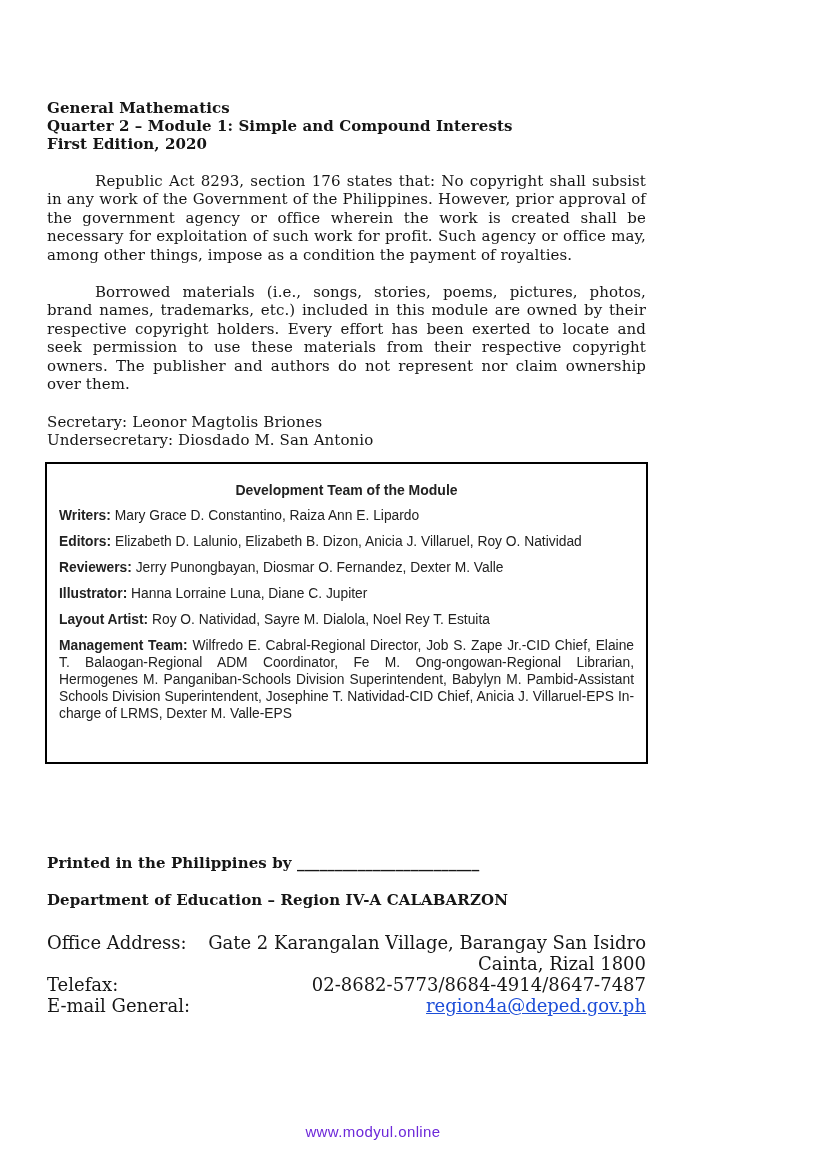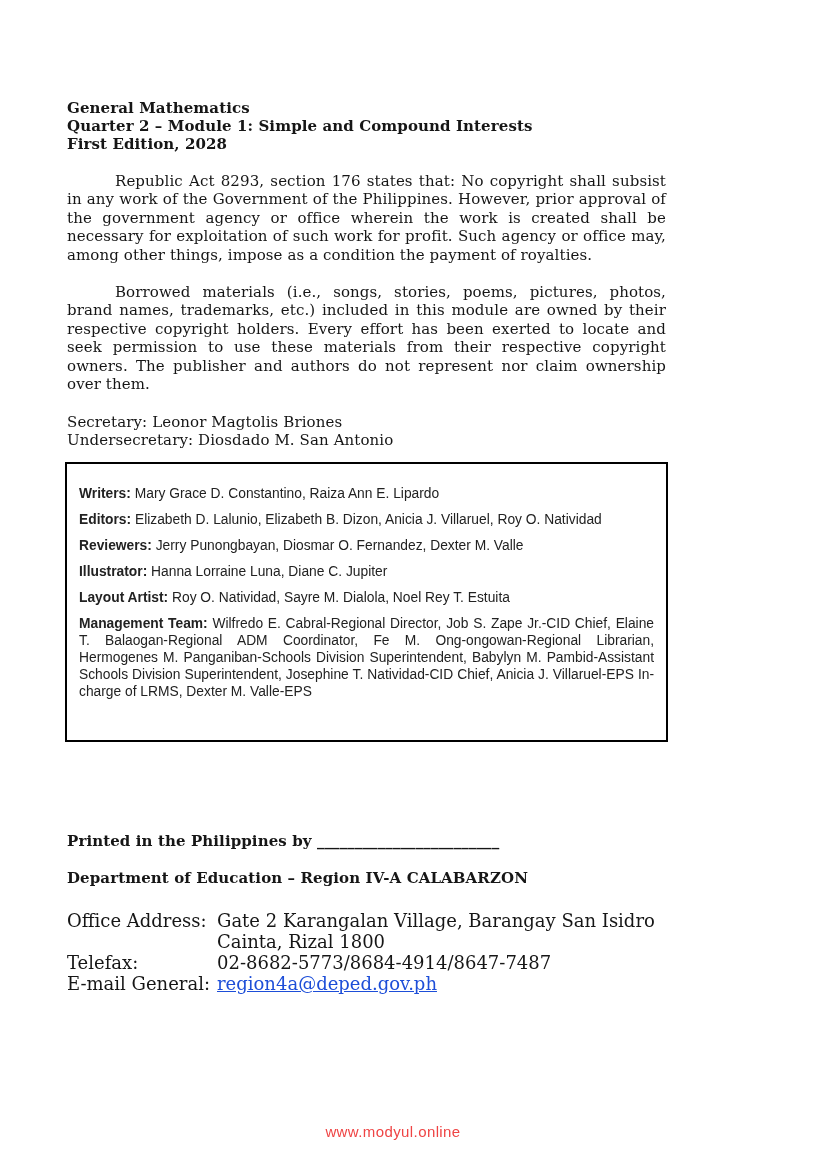--- a/index.html
+++ b/index.html
@@ -8,21 +8,20 @@
     width: 826px; height: 1169px;
     font-family: "DejaVu Serif", "Liberation Serif", serif;
     color: #161616;
     position: relative;
     overflow: hidden;
   }
   .page {
     position: relative;
     width: 746px; height: 1169px;
     padding: 99px 100px 0 47px;
-    margin-left: 20px;
   }
   .header-block p {
     font-weight: bold;
     font-size: 15px;
     line-height: 18px;
     letter-spacing: 0.1px;
   }
   .para {
     margin-top: 19px;
     font-size: 15px;
@@ -66,54 +65,55 @@
   .dept {
     margin-top: 18px;
     font-weight: bold;
     font-size: 15px;
     line-height: 19px;
     letter-spacing: 0.1px;
   }
   .contact { margin-top: 22px; font-size: 18px; }
   .contact-row { display: flex; align-items: flex-start; line-height: 21px; }
   .contact-label { width: 150px; flex: 0 0 150px; }
-  .contact-value { flex: 1; }
+  .contact-value { flex: 1; text-align: right; }
   .email-link { color: #1d4ed8; text-decoration: underline; cursor: pointer; }
   .watermark {
     position: absolute;
     bottom: 29px; left: 0;
     width: 100%;
     text-align: center;
     font-family: "Liberation Sans", sans-serif;
     font-size: 15px;
-    color: #ef4444;
+    color: #6d28d9;
     letter-spacing: 0.4px;
   }
 </style>
 </head>
 <body>
 
 <div class="page">
 
   <div class="header-block">
     <p>General Mathematics</p>
     <p>Quarter 2 – Module 1: Simple and Compound Interests</p>
-    <p>First Edition, 2028</p>
+    <p>First Edition, 2020</p>
   </div>
 
   <p class="para"><b>Republic Act 8293, section 176</b><span> states that: No copyright shall subsist in any work of the Government of the Philippines. However, prior approval of the government agency or office wherein the work is created shall be necessary for exploitation of such work for profit. Such agency or office may, among other things, impose as a condition the payment of royalties.</span></p>
 
   <p class="para">Borrowed materials (i.e., songs, stories, poems, pictures, photos, brand names, trademarks, etc.) included in this module are owned by their respective copyright holders. Every effort has been exerted to locate and seek permission to use these materials from their respective copyright owners. The publisher and authors do not represent nor claim ownership over them.</p>
 
   <div class="publisher">
     <p>Secretary: Leonor Magtolis Briones</p>
     <p>Undersecretary: Diosdado M. San Antonio</p>
   </div>
 
   <div class="dev-box">
+    <div class="dev-title">Development Team of the Module</div>
     <p class="dev-item"><b>Writers:</b><span> Mary Grace D. Constantino, Raiza Ann E. Lipardo</span></p>
     <p class="dev-item"><b>Editors:</b><span> Elizabeth D. Lalunio, Elizabeth B. Dizon, Anicia J. Villaruel, Roy O. Natividad</span></p>
     <p class="dev-item"><b>Reviewers:</b><span> Jerry Punongbayan, Diosmar O. Fernandez, Dexter M. Valle</span></p>
     <p class="dev-item"><b>Illustrator:</b><span> Hanna Lorraine Luna, Diane C. Jupiter</span></p>
     <p class="dev-item"><b>Layout Artist:</b><span> Roy O. Natividad, Sayre M. Dialola, Noel Rey T. Estuita</span></p>
     <p class="dev-item"><b>Management Team:</b><span> Wilfredo E. Cabral-Regional Director, Job S. Zape Jr.-CID Chief, Elaine T. Balaogan-Regional ADM Coordinator, Fe M. Ong-ongowan-Regional Librarian, Hermogenes M. Panganiban-Schools Division Superintendent, Babylyn M. Pambid-Assistant Schools Division Superintendent, Josephine T. Natividad-CID Chief, Anicia J. Villaruel-EPS In-charge of LRMS, Dexter M. Valle-EPS</span></p>
   </div>
 
   <p class="printed"><span>Printed in the Philippines by</span><span> ________________________</span></p>
 

